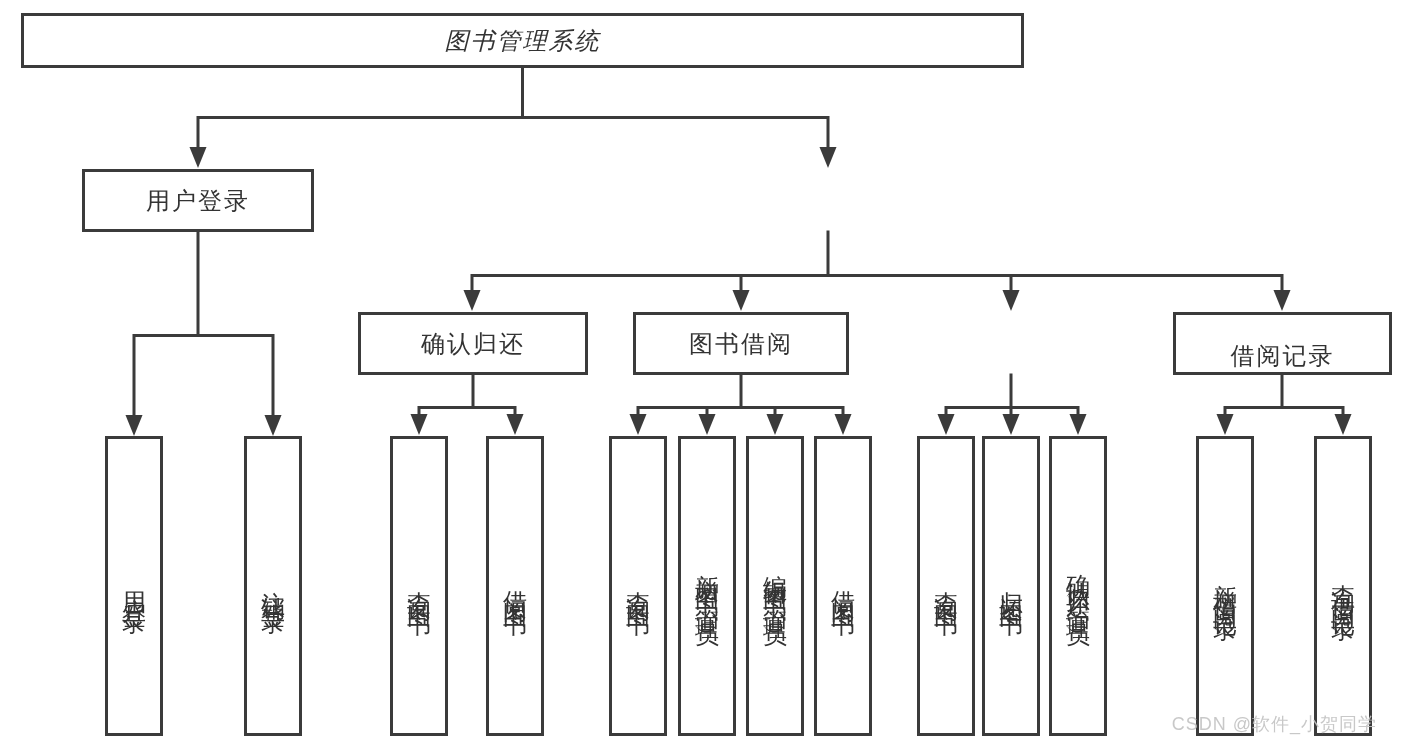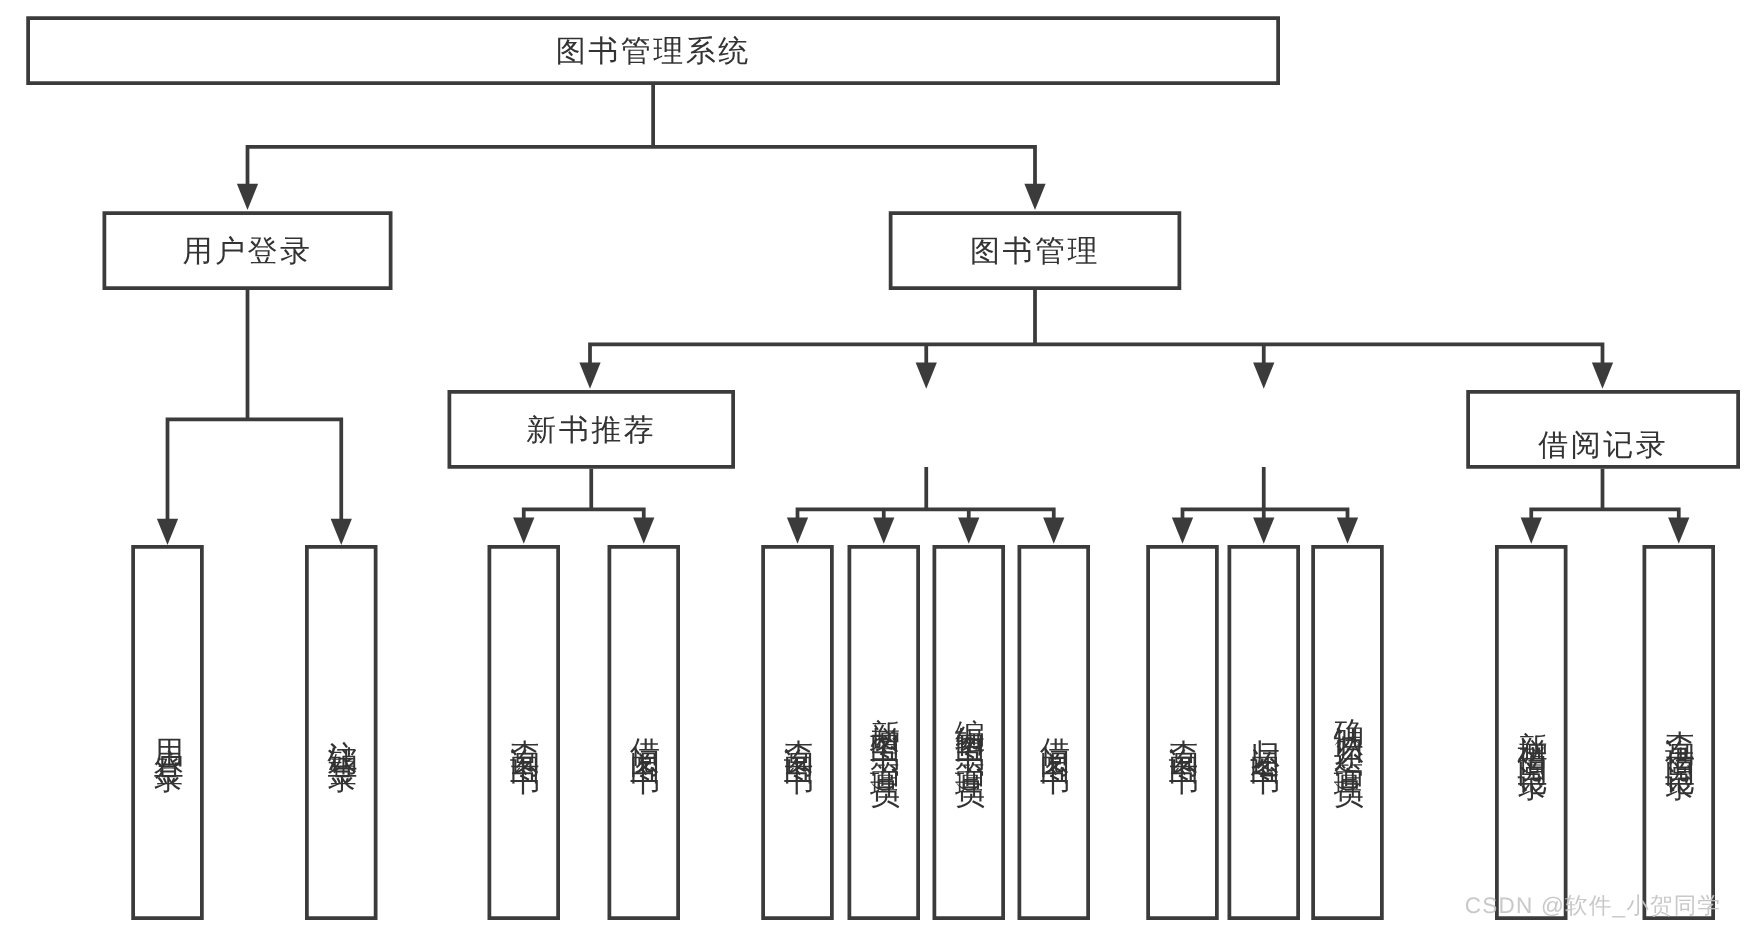--- a/index.html
+++ b/index.html
@@ -12,21 +12,21 @@
     position:absolute;box-sizing:border-box;background:#ffffff;
     border:3px solid #3b3b3b;display:flex;align-items:center;justify-content:center;
     color:#333333;
   }
   .hnode{font-size:24px;letter-spacing:2px;}
   .vnode{width:58px;height:300px;}
   .vnode .vtext{
     writing-mode:vertical-rl;text-orientation:mixed;
     font-size:24px;letter-spacing:7px;line-height:1;white-space:nowrap;
   }
-  .root-box{left:21px;top:13px;width:1003px;height:55px;}
+  .root-box{left:21px;top:13px;width:1003px;height:55px;font-style:italic;}
   .n-user-login{left:82px;top:169px;width:232px;height:63px;}
   .n-book-mgmt{left:711px;top:169px;width:234px;height:63px;}
   .n-new-book{left:358px;top:312px;width:230px;height:63px;}
   .n-book-borrow{left:633px;top:312px;width:216px;height:63px;}
   .n-current-borrow{left:903px;top:312px;width:216px;height:63px;}
   .n-borrow-records{left:1173px;top:312px;width:219px;height:63px;align-items:flex-end;}
 
   .l-g0a{left:105px;top:436px;}  .l-g0b{left:244px;top:436px;}
   .l-g1a{left:390px;top:436px;}  .l-g1b{left:486px;top:436px;}
   .l-g2a{left:609px;top:436px;}  .l-g2b{left:678px;top:436px;}
@@ -92,26 +92,26 @@
     </g>
   </svg>
 
   <div class="node hnode root-box">
     <span>图书管理系统</span>
   </div>
 
   <div class="node hnode n-user-login">
     <span>用户登录</span>
   </div>
-  <div class="node hnode n-book-mgmt">
-    <span>图书管理</span>
-  </div>
 
   <div class="node hnode n-new-book">
-    <span>新书推荐</span>
+    <span>确认归还</span>
+  </div>
+  <div class="node hnode n-book-borrow">
+    <span>图书借阅</span>
   </div>
   <div class="node hnode n-borrow-records">
     <span>借阅记录</span>
   </div>
 
   <div class="node vnode l-g0a">
     <span class="vtext">用户登录</span>
   </div>
   <div class="node vnode l-g0b">
     <span class="vtext">注销登录</span>

